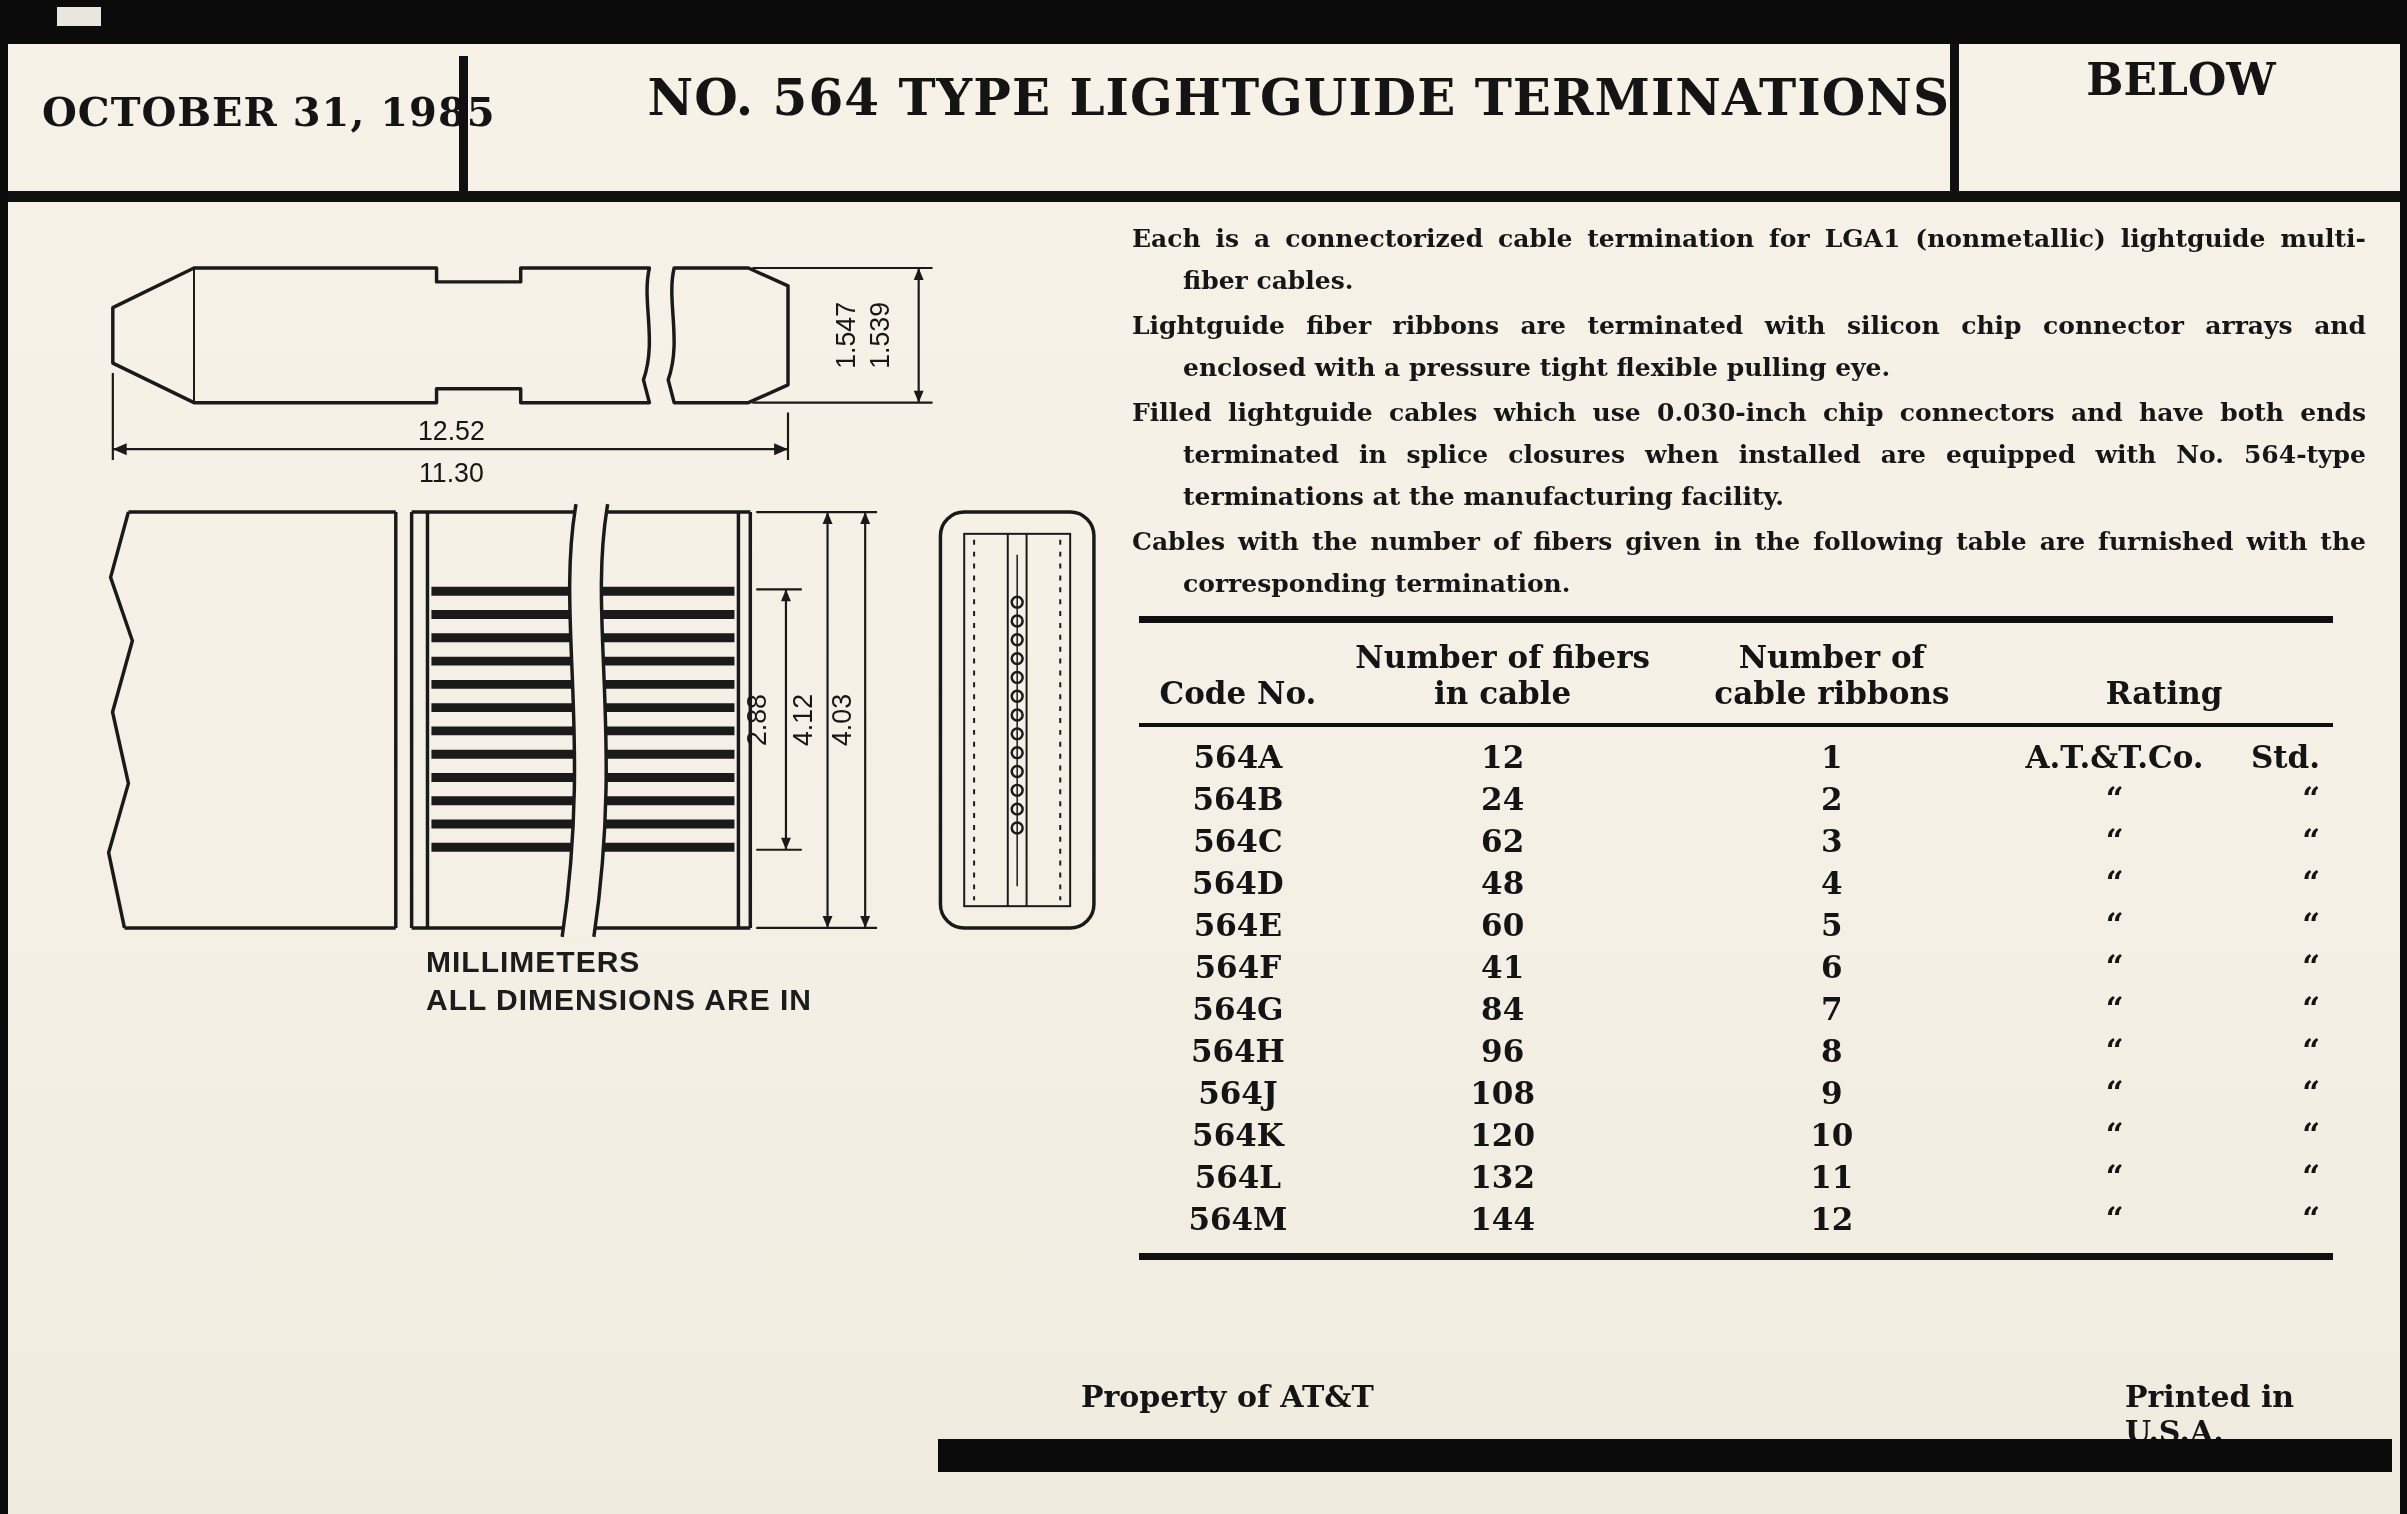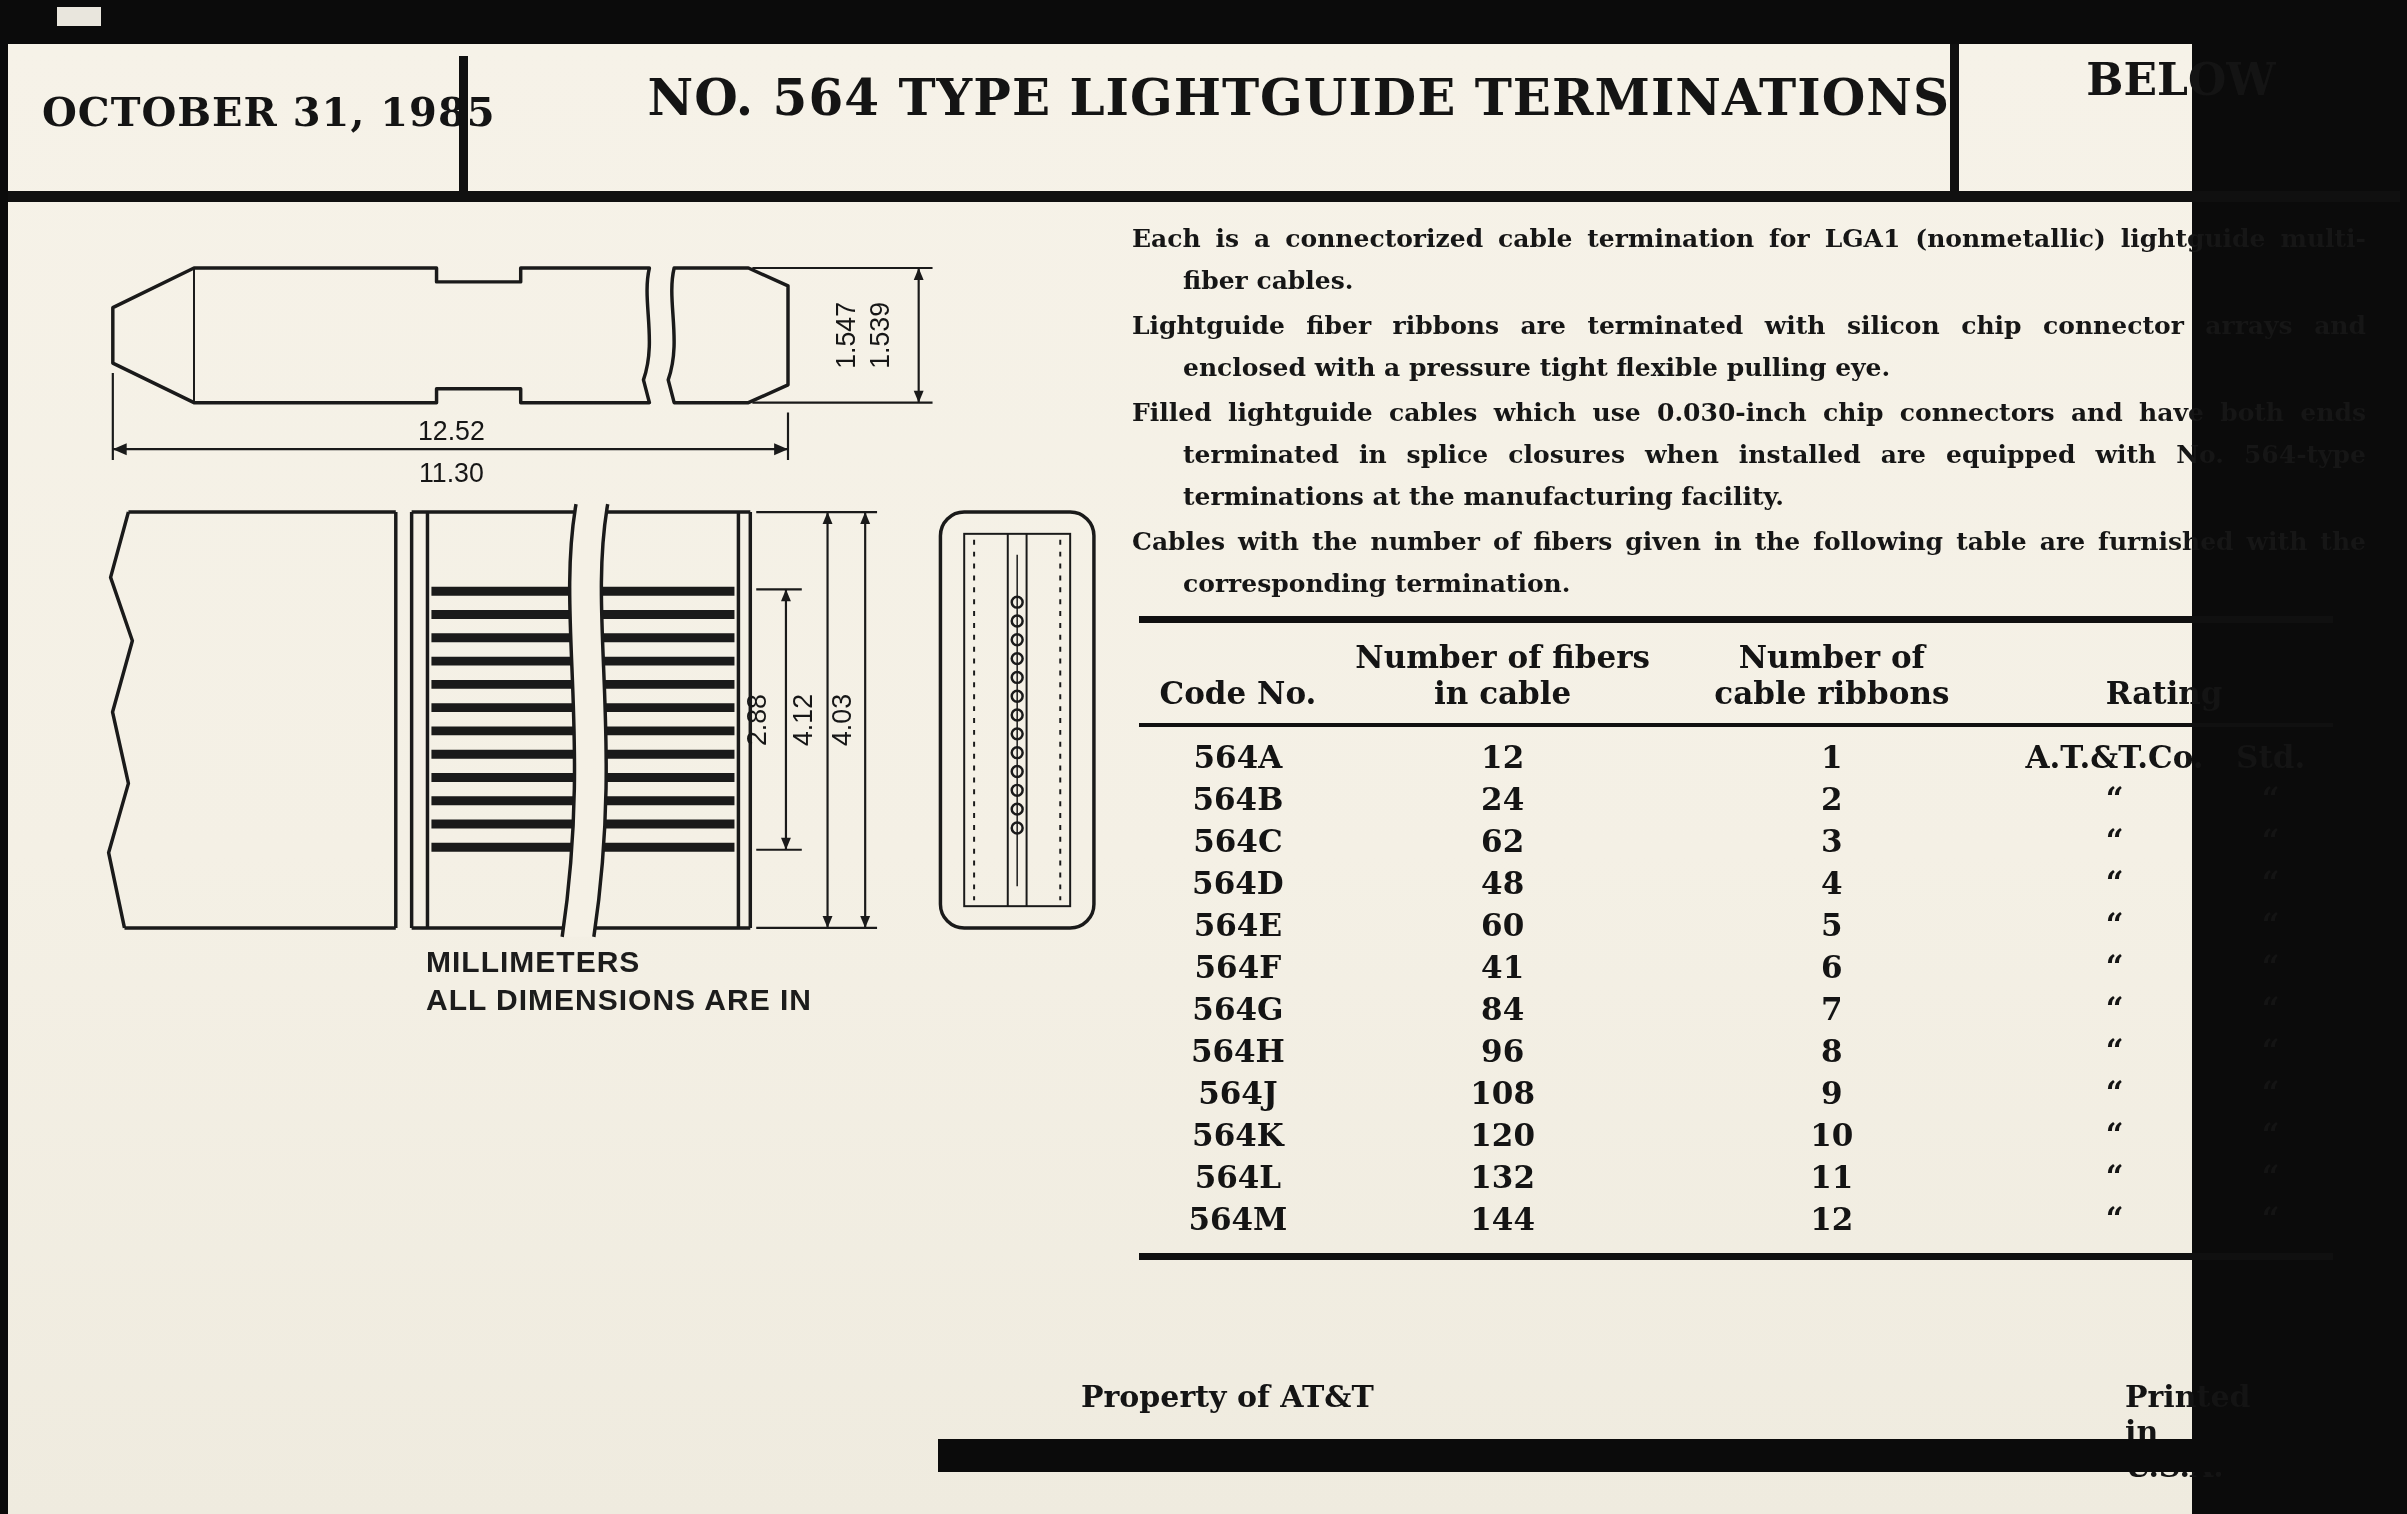--- a/index.html
+++ b/index.html
@@ -4,21 +4,21 @@
 <style>
   html,body{margin:0;padding:0;}
   body{
     width:2408px;height:1515px;position:relative;overflow:hidden;
     background:#0b0b0b;
     font-family:"DejaVu Serif", serif;
     color:#141414;
   }
   .film-notch{position:absolute;left:57px;top:7px;width:44px;height:19px;background:#e9e6dd;}
   .page{
-    position:absolute;left:8px;top:44px;width:2184px;height:1471px;
+    position:absolute;left:8px;top:44px;width:2392px;height:1471px;
     background:linear-gradient(180deg,#f6f2e8 0%,#f4f0e5 55%,#efebdf 100%);
   }
   .film-strip-bottom{position:absolute;left:938px;top:1439px;width:1454px;height:33px;background:#0b0b0b;}
 
   
   .hdr-date{position:absolute;left:34px;top:44px;font-size:40px;font-weight:700;letter-spacing:1px;}
   .hdr-div-left{position:absolute;left:451px;top:12px;width:9px;height:135px;background:#101010;}
   .hdr-title{position:absolute;left:465px;top:24px;width:1477px;text-align:right;font-size:50px;font-weight:700;letter-spacing:1px;}
   .hdr-div-right{position:absolute;left:1942px;top:0;width:9px;height:147px;background:#101010;}
   .hdr-ratings{position:absolute;left:1955px;top:8px;width:436px;text-align:center;font-size:44px;line-height:55px;font-weight:700;}
@@ -31,21 +31,21 @@
   
   .tbl-wrap{position:absolute;left:1131px;top:572px;width:1194px;}
   table{width:100%;border-collapse:collapse;border-top:7px solid #101010;border-bottom:7px solid #101010;}
   col.c1{width:198px;}col.c2{width:332px;}col.c3{width:327px;}col.c4{width:338px;}
   thead th{font-size:31px;font-weight:700;line-height:36px;vertical-align:bottom;text-align:center;
            padding:16px 0 12px 0;border-bottom:4px solid #101010;}
   tbody td{font-size:31px;font-weight:700;text-align:center;padding:3px 0;line-height:36px;}
   tbody tr:first-child td{padding-top:12px;}
   tbody tr:last-child td{padding-bottom:16px;}
   .ra{display:inline-block;width:213px;text-align:center;}
-  .rb{display:inline-block;width:99px;text-align:center;}
+  .rb{display:inline-block;width:99px;text-align:right;}
 
   
   .svg-abs{position:absolute;}
   .draw{stroke:#1a1a1a;fill:none;stroke-width:3.5;stroke-linejoin:round;}
   .thin{stroke:#1a1a1a;fill:none;stroke-width:2;}
   .dimline{stroke:#1a1a1a;fill:none;stroke-width:2.2;}
   .arrow{fill:#1a1a1a;stroke:none;}
   .dimtxt{font-family:"Liberation Sans",sans-serif;font-size:27px;fill:#161616;}
   .caption{position:absolute;left:418px;top:899px;font-family:"Liberation Sans",sans-serif;
            font-size:30px;font-weight:700;letter-spacing:1px;line-height:38px;color:#1c1c1c;}

